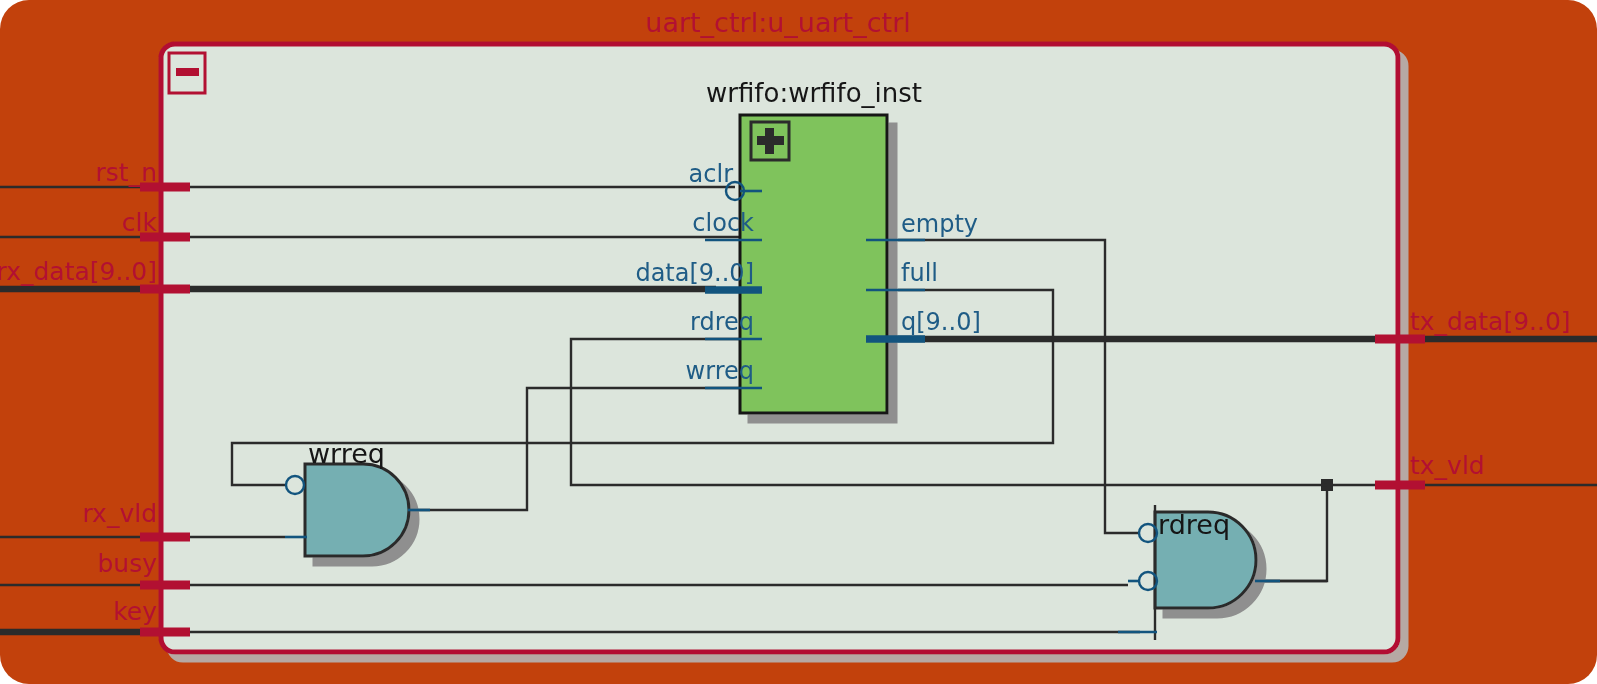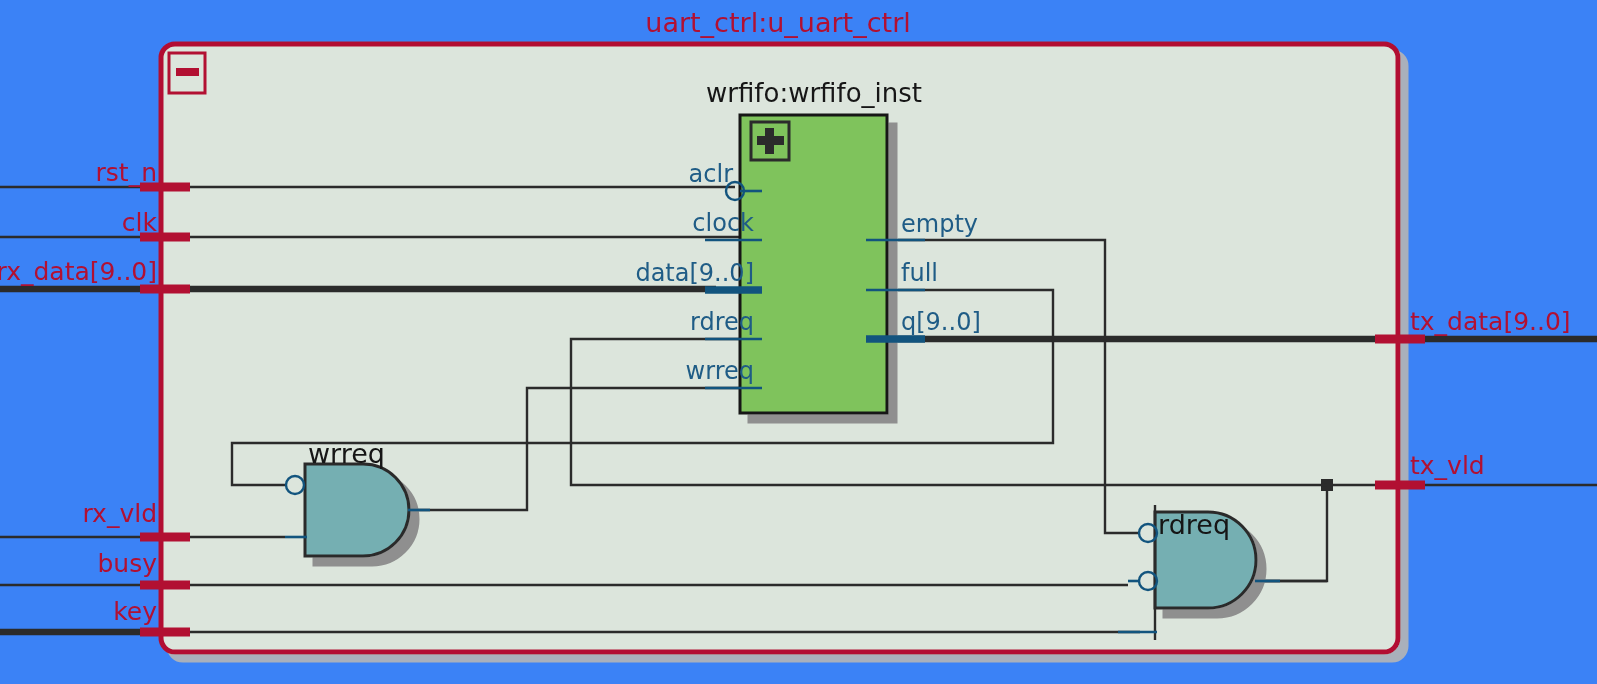--- a/index.html
+++ b/index.html
@@ -10,21 +10,22 @@
   body {
     width: 1597px;
     height: 684px;
     overflow: hidden;
     font-family: "DejaVu Sans", "Liberation Sans", sans-serif;
   }
   #schematic-root {
     position: relative;
     width: 1597px;
     height: 684px;
-    background: #3b82f6;
+    background: #c2410c;
+    border-radius: 29px;
   }
   svg.canvas {
     position: absolute;
     left: 0;
     top: 0;
     width: 1597px;
     height: 684px;
     display: block;
   }
   text {

